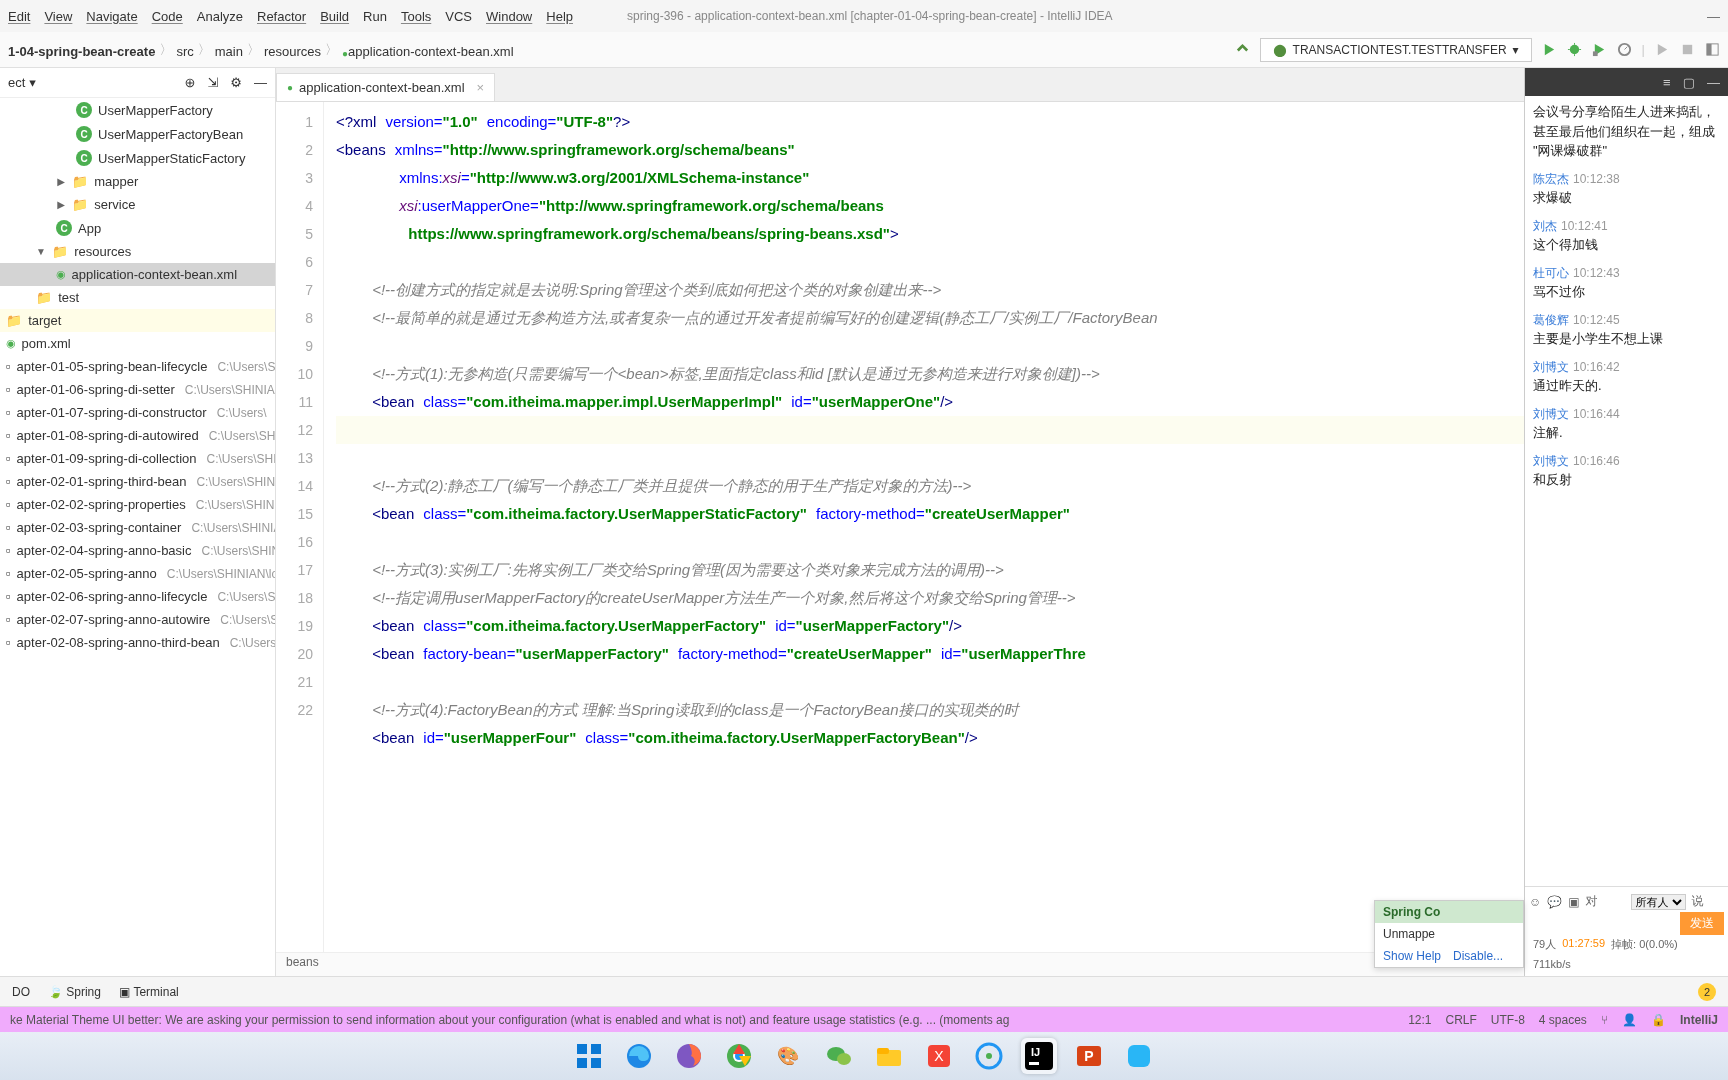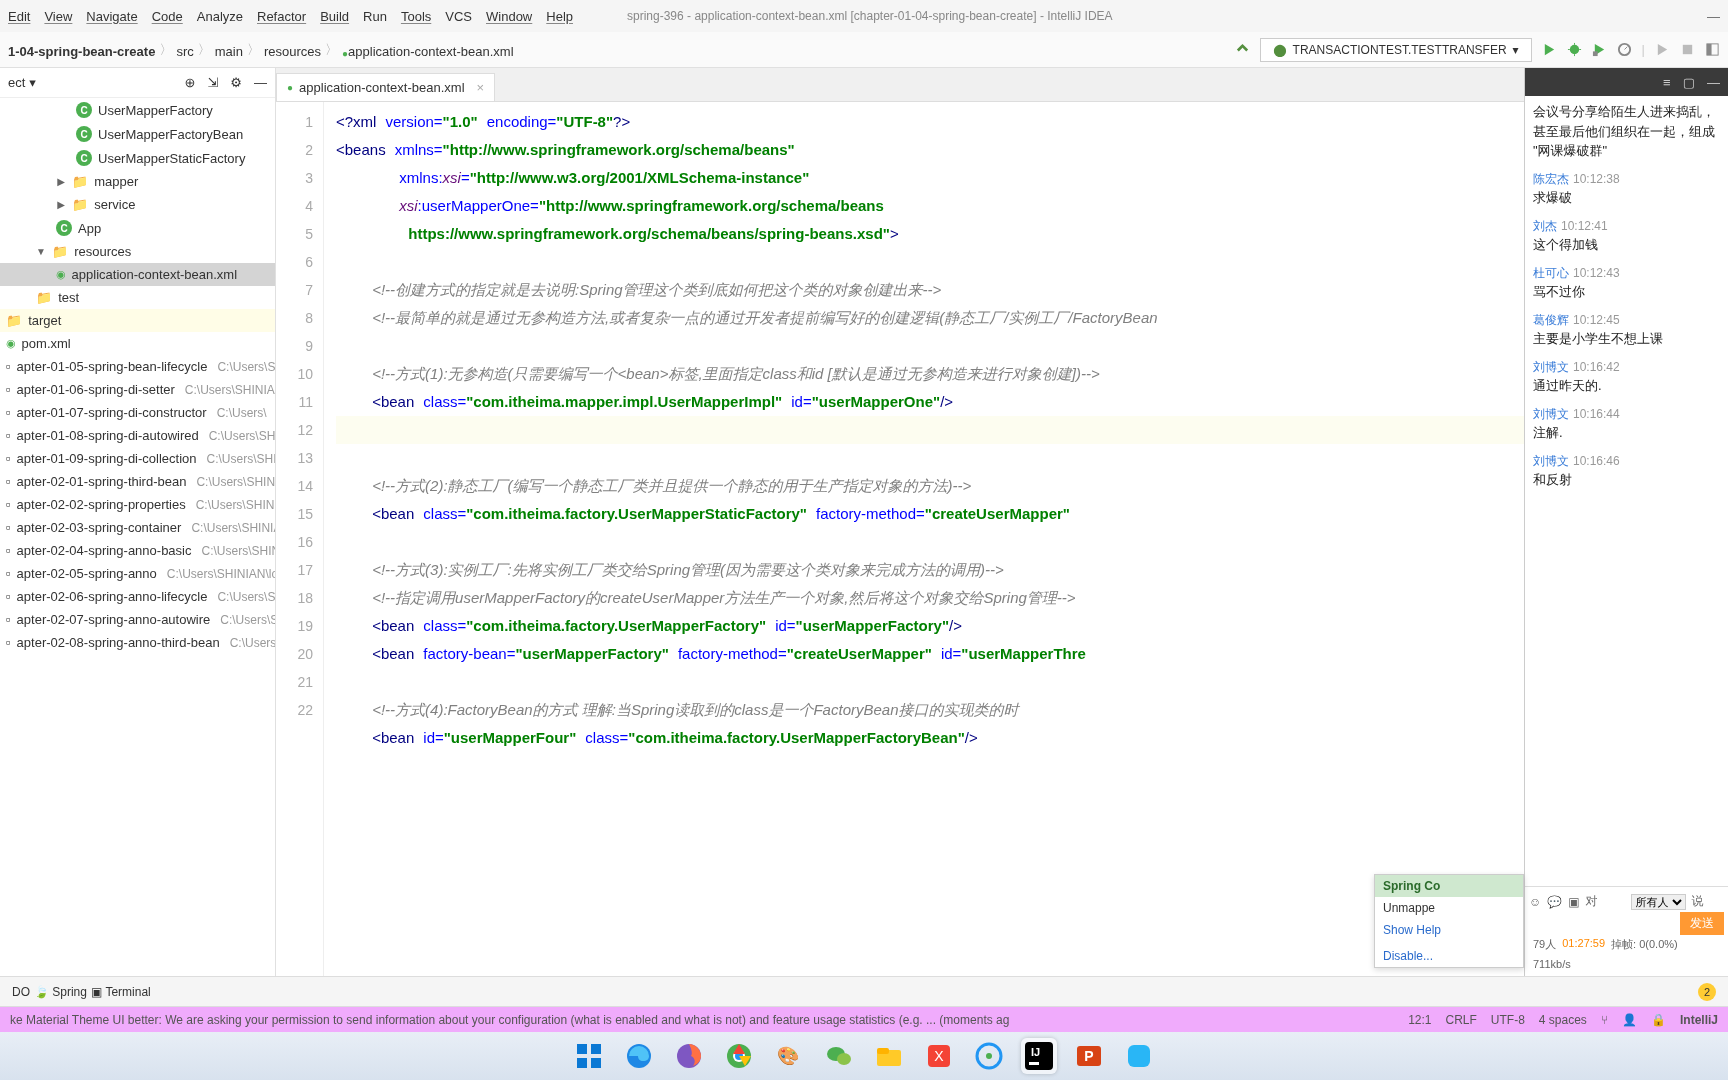--- a/index.html
+++ b/index.html
@@ -70,25 +70,25 @@
 .chat-tools select { font-size: 11px; border: 1px solid #ccc; margin-left: 27px; }
 .chat-text { width: 100%; height: 44px; border: none; resize: none; font-size: 12px; color: #888; padding: 2px; background: #fcfcfc; }
 .chat-send { float: right; background: #ff9933; color: #fff; border: none; padding: 3px 10px; font-size: 12px; }
 .chat-stats { font-size: 11px; color: #666; padding: 2px 4px; display: flex; gap: 6px; flex-wrap: wrap; }
 .chat-stats .elapsed { color: #ff8800; }
 
 
 .popup { position: absolute; right: 204px; bottom: 112px; width: 150px; background: #fff; border: 1px solid #ccc; box-shadow: 0 2px 6px rgba(0,0,0,0.15); font-size: 12px; }
 .popup .ph { background: #cfe8cf; padding: 4px 8px; font-weight: bold; color: #2b6b2b; }
 .popup .pb { padding: 4px 8px; }
-.popup .pl { padding: 4px 8px; display: flex; gap: 12px; flex-direction: column; }
+.popup .pl { padding: 4px 8px; display: flex; gap: 12px; }
 .popup .pl a { color: #2a6bcc; text-decoration: none; }
 
 
-.toolbar-bottom { height: 30px; display: flex; align-items: center; gap: 4px; padding: 0 12px; border-top: 1px solid #ddd; background: #f5f5f5; font-size: 12px; }
+.toolbar-bottom { height: 30px; display: flex; align-items: center; gap: 18px; padding: 0 12px; border-top: 1px solid #ddd; background: #f5f5f5; font-size: 12px; }
 .toolbar-bottom .badge { margin-left: auto; background: #ffcc33; width: 18px; height: 18px; border-radius: 50%; font-size: 11px; display: inline-flex; align-items: center; justify-content: center; }
 
 
 .status { height: 26px; display: flex; align-items: center; padding: 0 10px; font-size: 12px; color: #555; background: #f0abfc; border-top: 1px solid #ddd; gap: 14px; }
 .status .msg { flex: 1; overflow: hidden; white-space: nowrap; text-overflow: ellipsis; }
 
 
 .taskbar { height: 48px; background: linear-gradient(#e8eef6,#d8e2ee); display: flex; align-items: center; justify-content: center; gap: 14px; }
 .taskbar .app { width: 36px; height: 36px; border-radius: 6px; display: flex; align-items: center; justify-content: center; font-size: 18px; }
 .taskbar .active { background: rgba(255,255,255,0.6); box-shadow: 0 0 4px rgba(0,0,0,0.2); }
@@ -346,20 +346,21 @@
     <span class="kw">&lt;bean</span> <span class="attr">class=</span><span class="str">"com.itheima.factory.UserMapperStaticFactory"</span> <span class="attr">factory-method=</span><span class="str">"createUserMapper"</span>
 
     <span class="cmt">&lt;!--方式(3):实例工厂:先将实例工厂类交给Spring管理(因为需要这个类对象来完成方法的调用)--&gt;</span>
     <span class="cmt">&lt;!--指定调用userMapperFactory的createUserMapper方法生产一个对象,然后将这个对象交给Spring管理--&gt;</span>
     <span class="kw">&lt;bean</span> <span class="attr">class=</span><span class="str">"com.itheima.factory.UserMapperFactory"</span> <span class="attr">id=</span><span class="str">"userMapperFactory"</span><span class="kw">/&gt;</span>
     <span class="kw">&lt;bean</span> <span class="attr">factory-bean=</span><span class="str">"userMapperFactory"</span> <span class="attr">factory-method=</span><span class="str">"createUserMapper"</span> <span class="attr">id=</span><span class="str">"userMapperThre</span>
 
     <span class="cmt">&lt;!--方式(4):FactoryBean的方式 理解:当Spring读取到的class是一个FactoryBean接口的实现类的时</span>
     <span class="kw">&lt;bean</span> <span class="attr">id=</span><span class="str">"userMapperFour"</span> <span class="attr">class=</span><span class="str">"com.itheima.factory.UserMapperFactoryBean"</span><span class="kw">/&gt;</span></div>
     </div>
+    <div class="crumb-bar">beans</div>
   </div>
 
   <div class="chat">
     <div class="chat-head">
       <span>≡</span>
       <span>▢</span>
       <span>—</span>
     </div>
     <div class="chat-body" id="chat-body">
       <div class="chat-msg">

